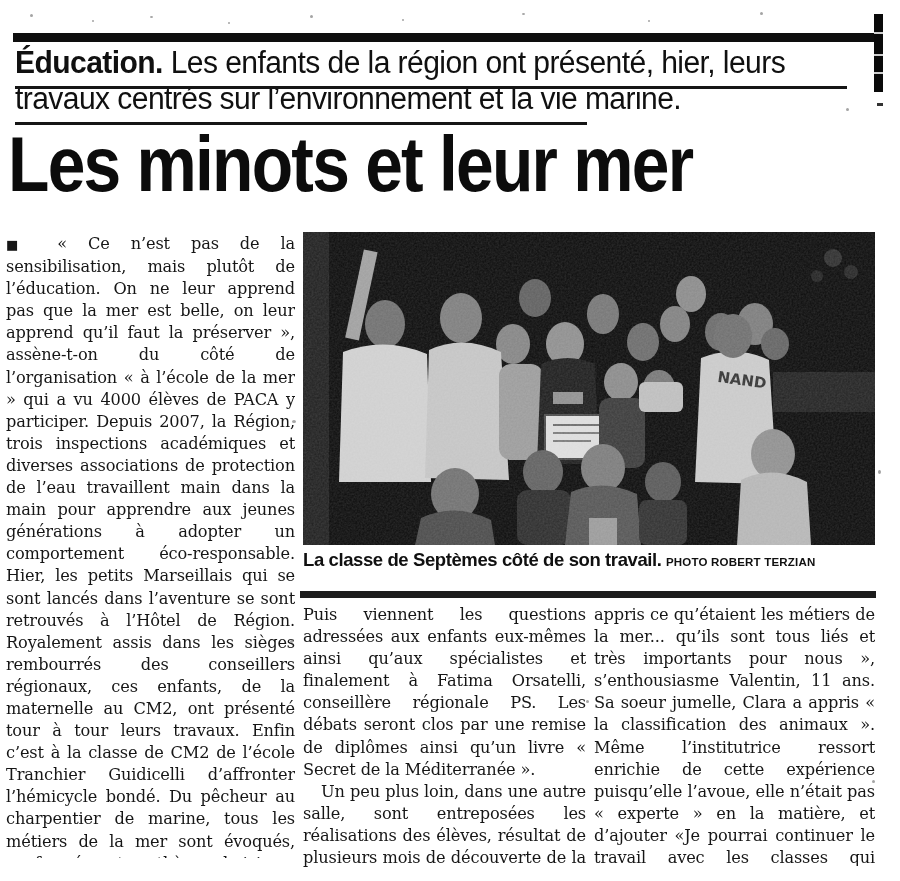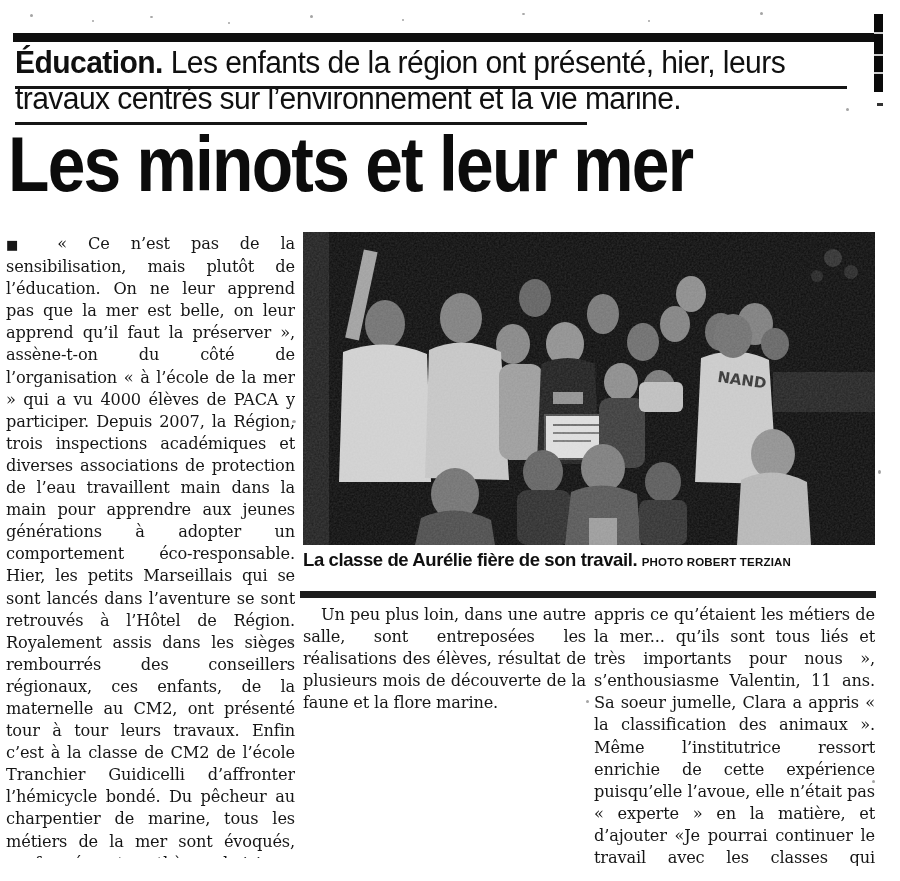--- a/index.html
+++ b/index.html
@@ -168,27 +168,28 @@
 
     <circle cx="530" cy="26" r="9" fill="#2e2e2e"></circle>
     <circle cx="548" cy="40" r="7" fill="#262626"></circle>
     <circle cx="514" cy="44" r="6" fill="#232323"></circle>
 
     <rect x="0" y="0" width="572" height="313" fill="#ffffff" filter="url(#grain)" opacity="0.16"></rect>
   </svg>
 </figure>
 
 <div class="abs caption">
-  <span class="cap-main">La classe de Aurélie fière de son travail.</span>
+  <span class="cap-main">La classe de Septèmes côté de son travail.</span>
   <span class="cap-credit">PHOTO ROBERT TERZIAN</span>
 </div>
 
 <div class="abs mid-rule"></div>
 
 <div class="abs col col2">
+  <p>Puis viennent les questions adressées aux enfants eux-mêmes ainsi qu’aux spécialistes et finalement à Fatima Orsatelli, conseillère régionale PS. Les débats seront clos par une remise de diplômes ainsi qu’un livre « Secret de la Méditerranée ».</p>
   <p class="indent">
     <span>Un peu plus loin, dans une autre salle, sont entreposées les réalisations des élèves, résultat de plusieurs mois de découverte de la faune et la flore marine. </span>
   </p>
 </div>
 
 <div class="abs col col3">
   <p>
     <span class="ital">appris ce qu’étaient les métiers de la mer... qu’ils sont tous liés et très importants pour nous », </span><span>s’enthousiasme Valentin, 11 ans. Sa soeur jumelle, Clara a appris « la classification des animaux ». Même l’institutrice ressort enrichie de cette expérience puisqu’elle l’avoue, elle n’était pas « </span><span class="ital">experte » en la matière, et d’ajouter «Je pourrai continuer le travail avec les classes qui suivront.»</span>
   </p>
 

